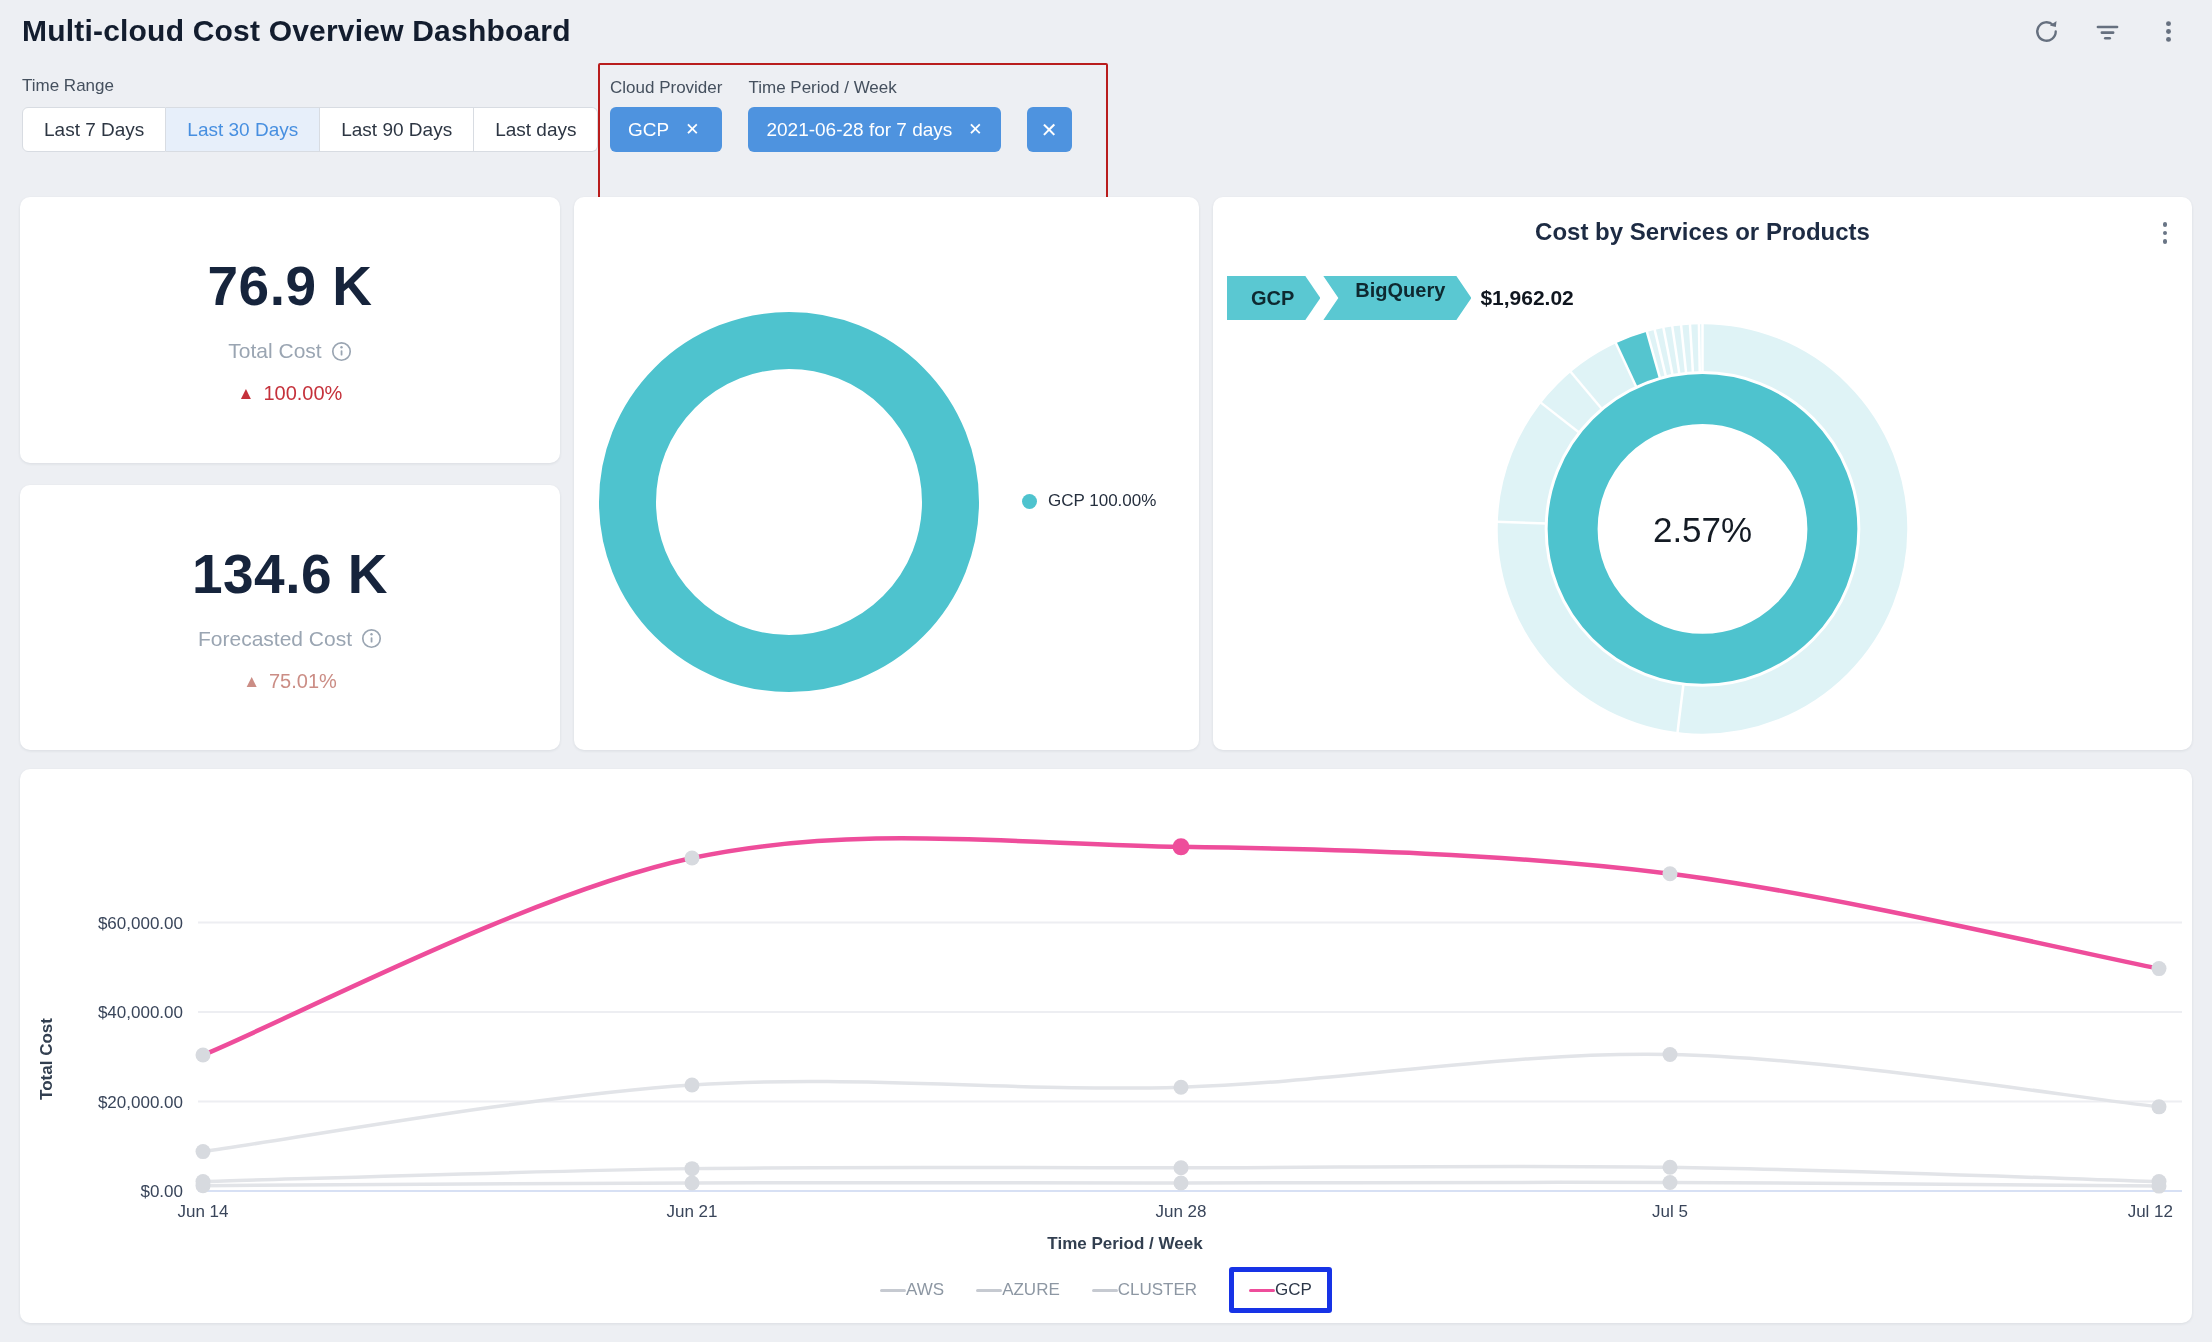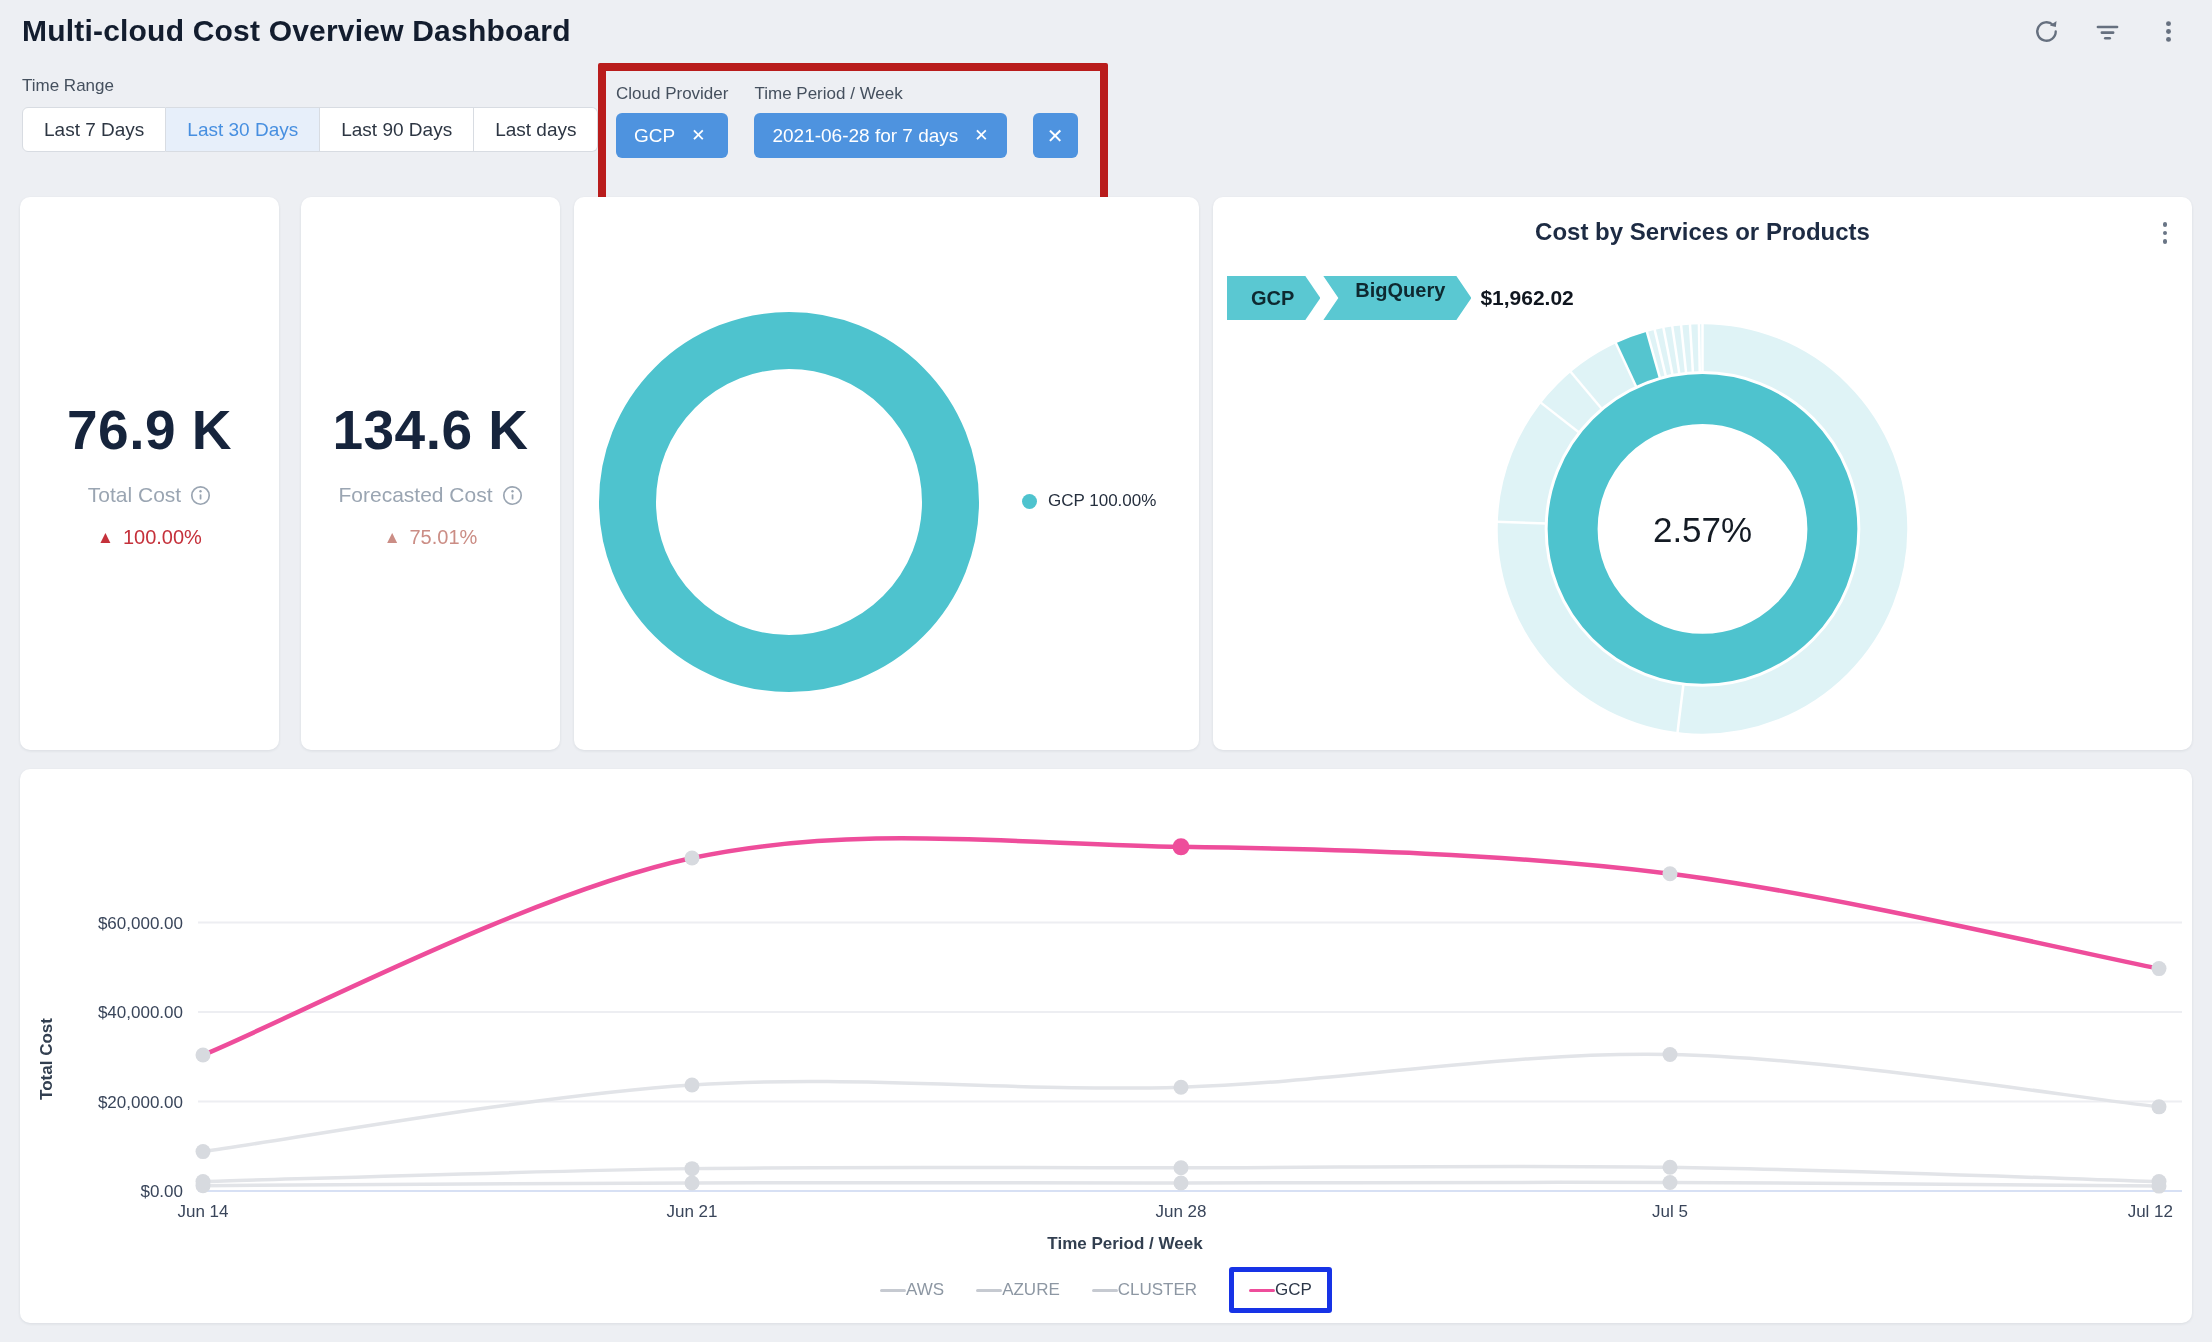--- a/index.html
+++ b/index.html
@@ -26,36 +26,36 @@
   .filter-label { font-size:17px; color:#45505e; }
   .tr-group { display:flex; margin-top:11px; }
   .tr-btn { height:45px; padding:0 21px; font-size:19px; color:#2d3643; background:#fff;
             border:1px solid #d8dce2; border-left-width:0; display:flex; align-items:center;
             cursor:pointer; white-space:nowrap; }
   .tr-btn:first-child { border-left-width:1px; border-radius:6px 0 0 6px;text-align:right; }
   .tr-btn:last-child { border-radius:0 6px 6px 0; }
   .tr-btn.selected { background:#e7effa; color:#478fe0; }
 
   .filter-annotation { position:absolute; left:578px; top:0; width:510px; height:152px;
-            border:8px solid #b91c1c; border-radius:2px;
+            border:2px solid #b91c1c; border-radius:2px;
             display:flex; align-items:flex-start; padding:13px 0 0 10px; gap:26px; }
   .fcol { display:flex; flex-direction:column; }
   .fcol .filter-label { margin-bottom:9px; }
   .chip { background:#4e93df; color:#fff; border-radius:6px; height:45px;
           display:inline-flex; align-items:center; gap:16px; padding:0 18px;
           font-size:19px; cursor:pointer; white-space:nowrap; }
   .chip-x { font-size:17px; line-height:1; cursor:pointer; }
   .clear-btn { width:45px; height:45px; background:#4e93df; border-radius:6px; color:#fff;
           display:flex; align-items:center; justify-content:center; font-size:20px;
           margin-top:29px; cursor:pointer; border:none; }
 
   
   .cards { position:absolute; top:197px; left:20px; right:20px; height:553px; display:flex; gap:14px; }
   .card { background:#fff; border-radius:10px; box-shadow:0 1px 3px rgba(25,39,60,.09); position:relative; }
-  .col-stats { width:540px; display:flex; flex-direction:row; gap:22px; }
+  .col-stats { width:540px; display:flex; flex-direction:column; gap:22px; }
   .stat-card { flex:1; display:flex; flex-direction:column; align-items:center; justify-content:center; }
   .stat-value { font-size:55px; font-weight:600; color:#16243c; letter-spacing:.5px; }
   .stat-label { margin-top:21px; font-size:21px; color:#9aa5b2; display:flex; align-items:center; gap:9px; }
   .info-icon { width:21px; height:21px; display:block; cursor:pointer; }
   .stat-delta { margin-top:19px; font-size:20px; font-weight:500; display:flex; align-items:center; gap:9px; }
   .delta-tri { font-size:17px; line-height:1; }
 
   .card-title { position:absolute; top:21px; left:0; right:0; text-align:center;
                 font-size:24px; font-weight:600; color:#1d2b43; }
   .providers-card { width:625px; }

